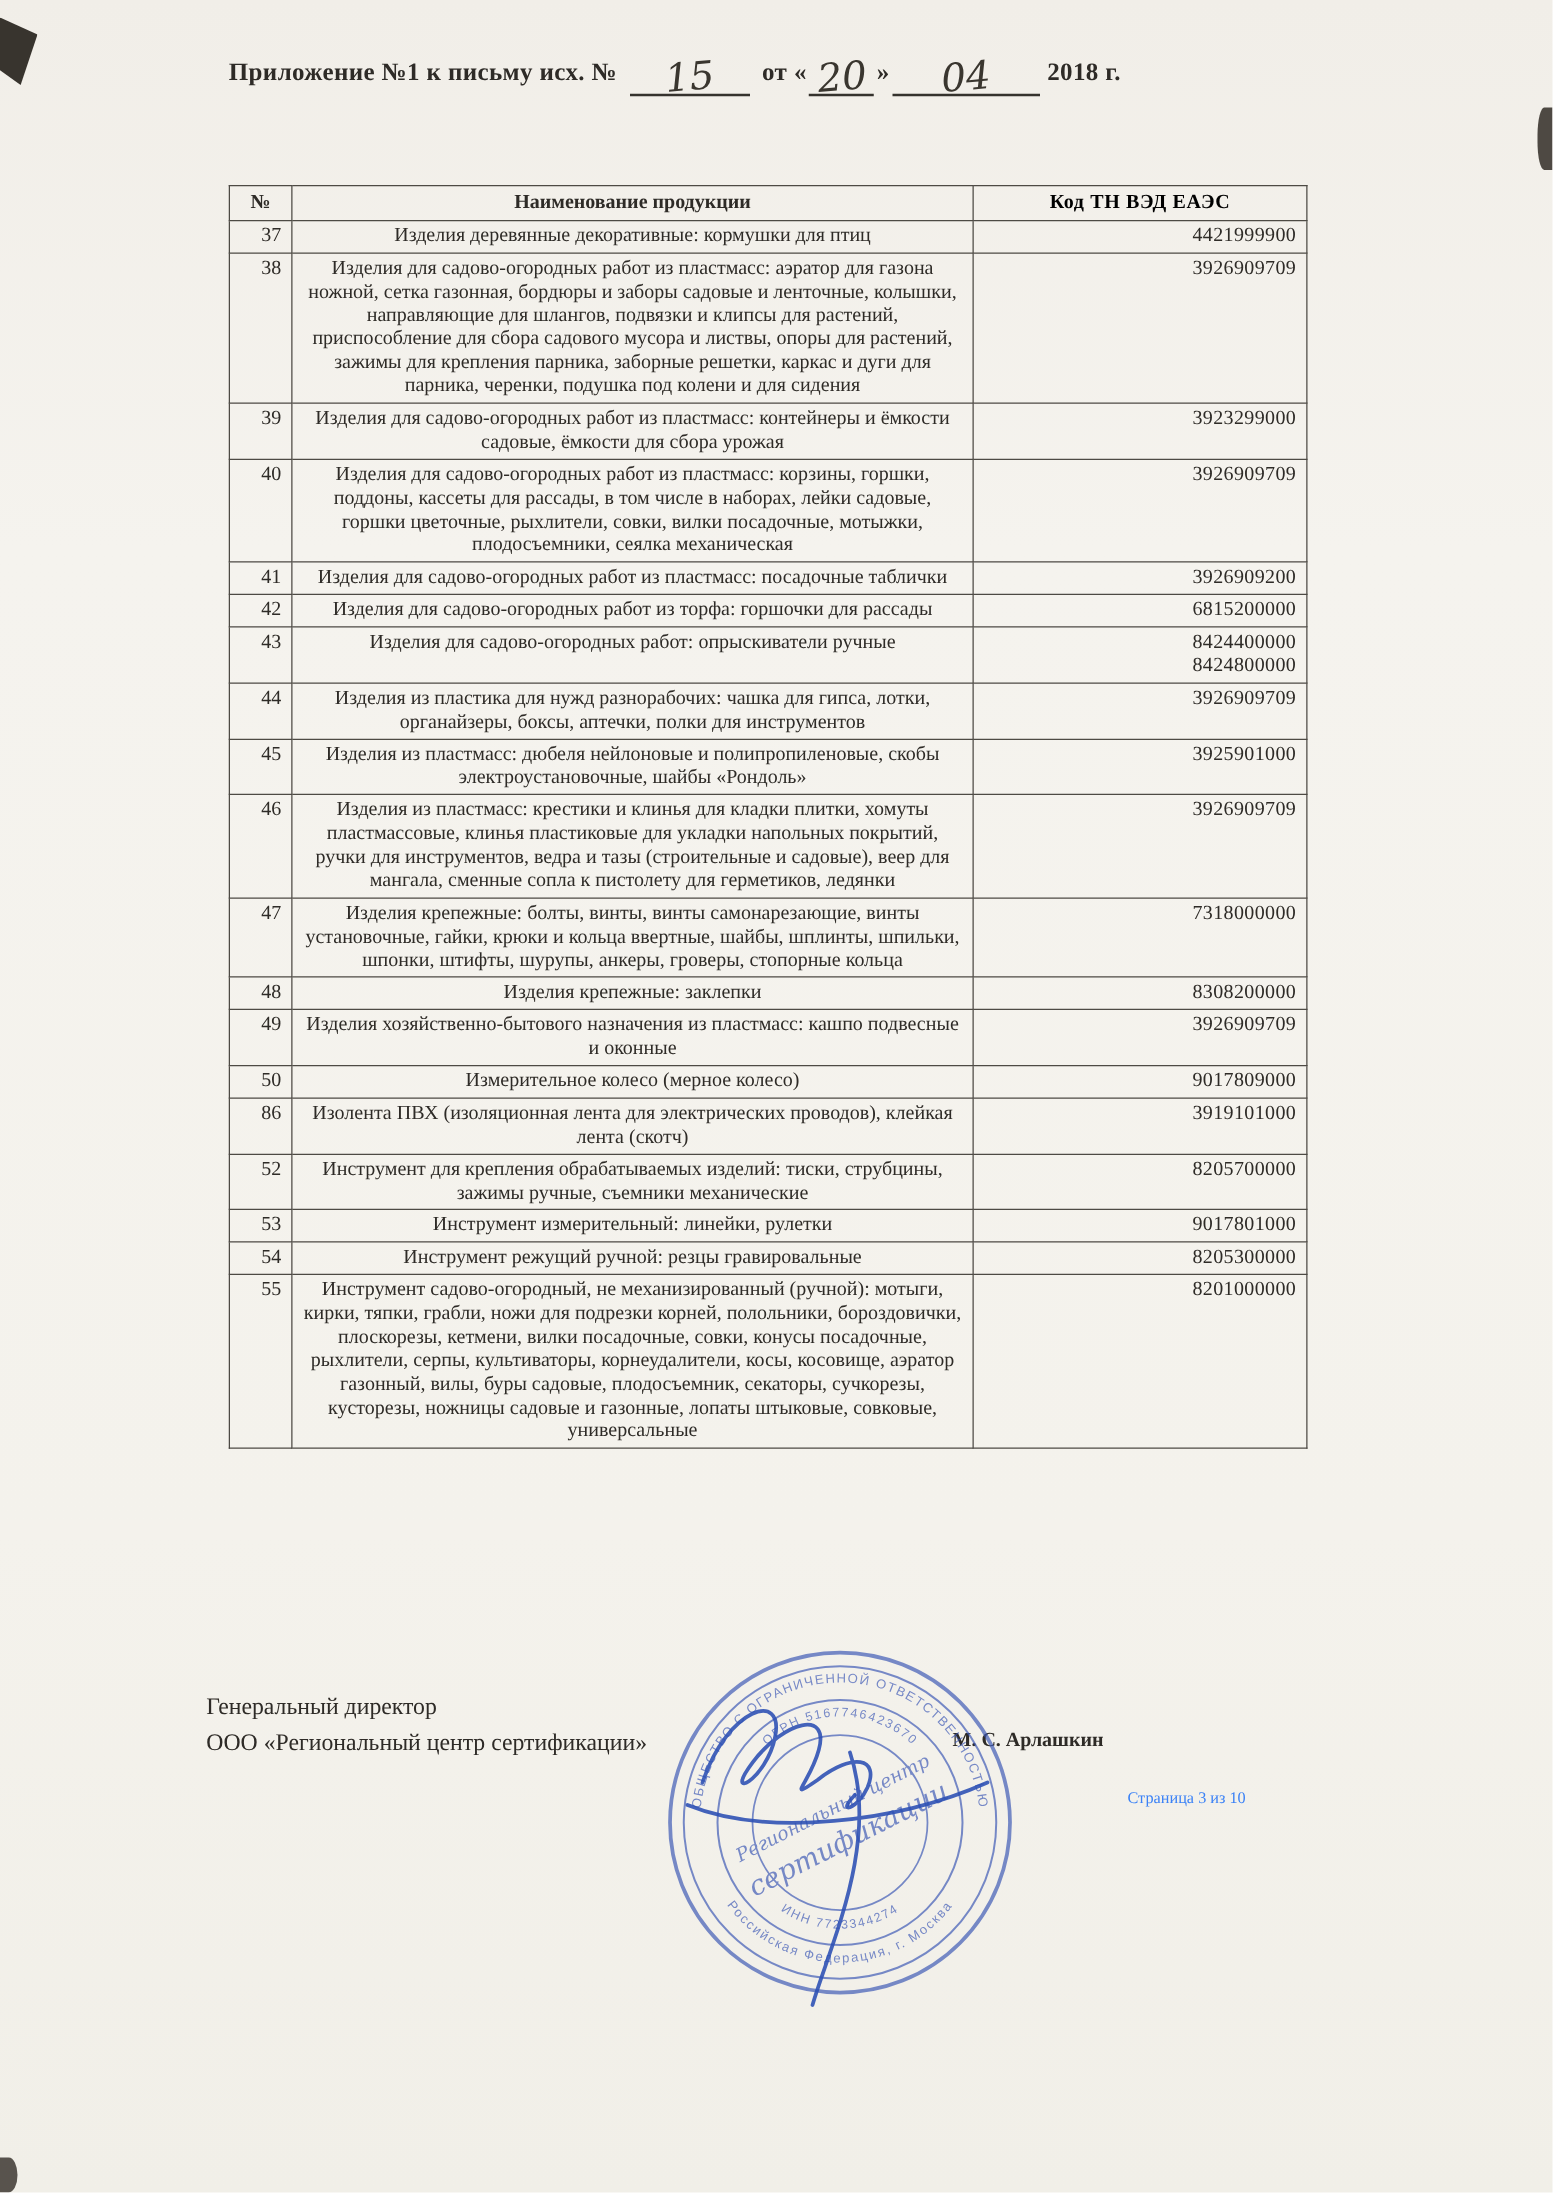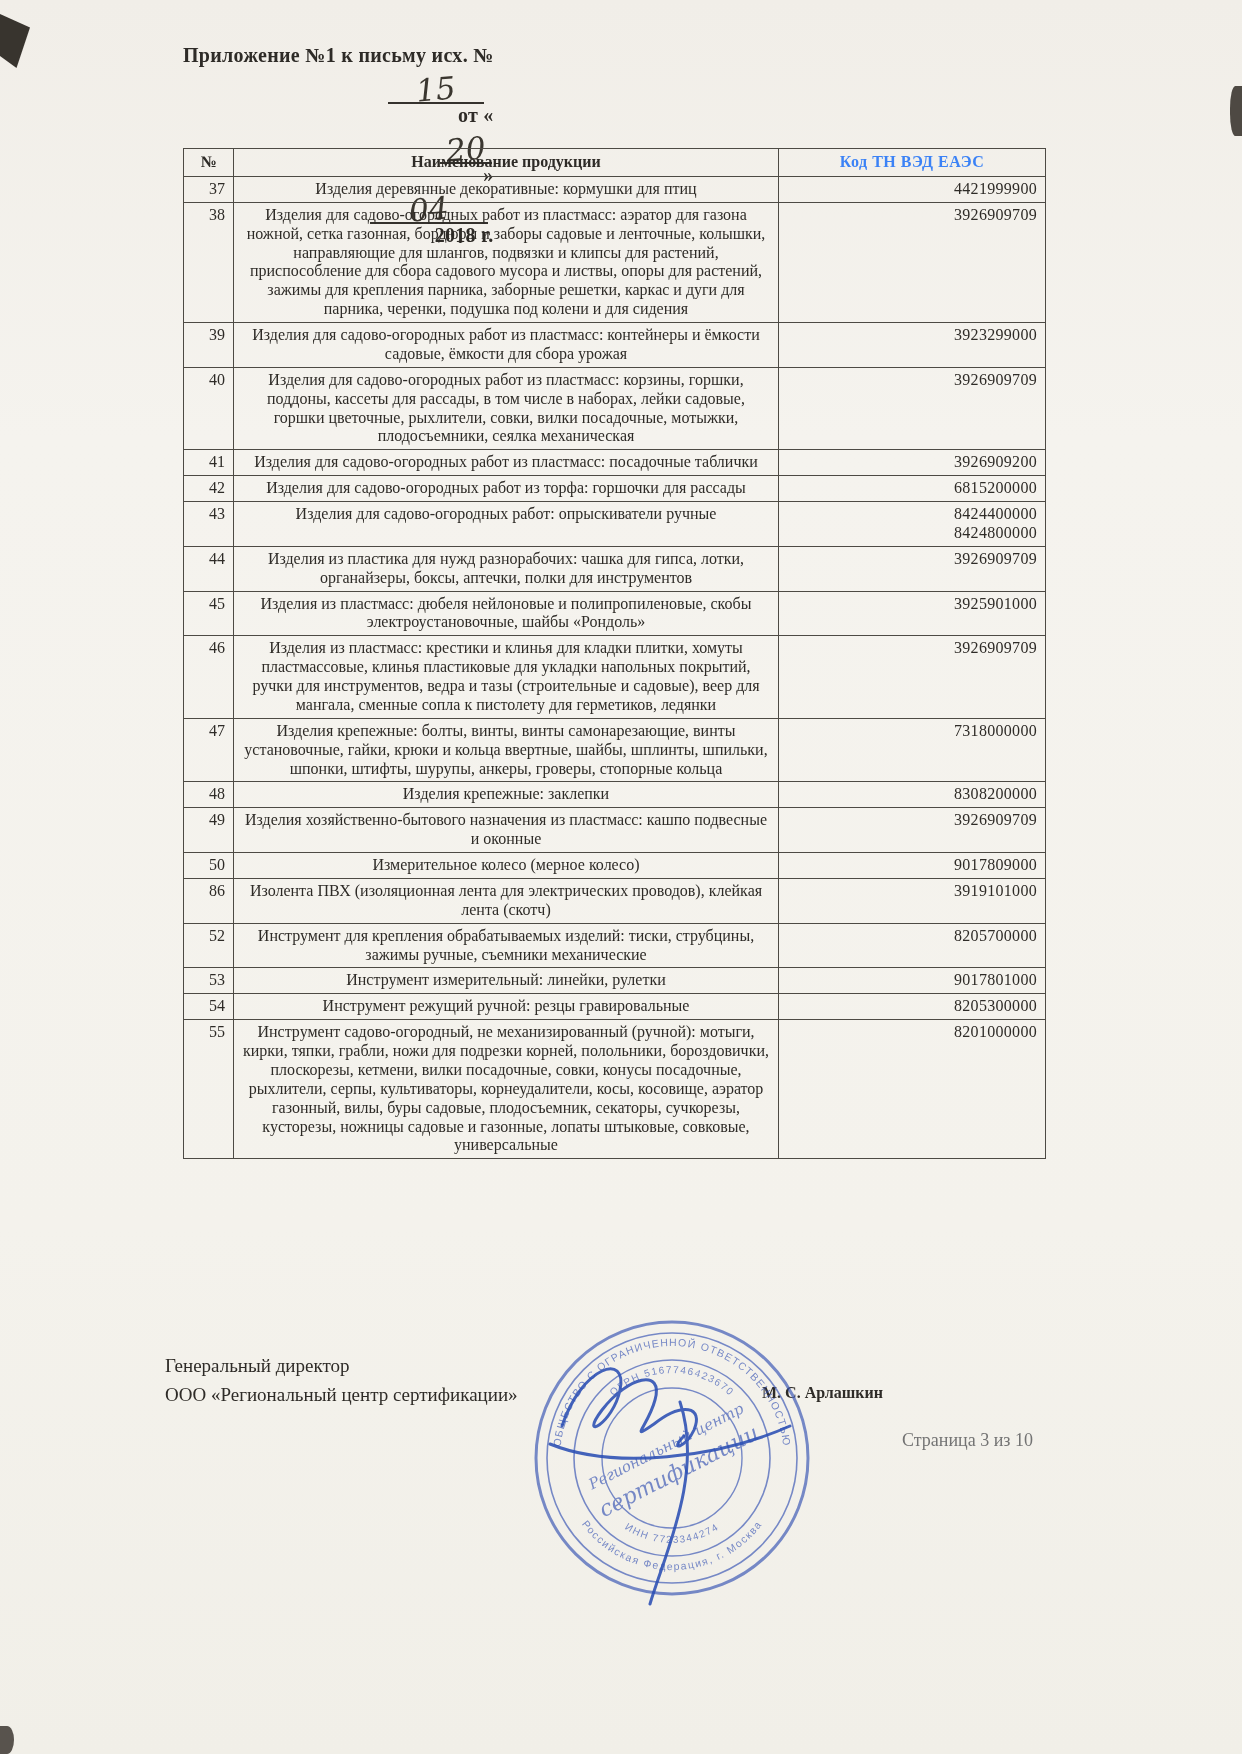--- a/index.html
+++ b/index.html
@@ -9,21 +9,21 @@
     font-family:"Liberation Serif","DejaVu Serif",serif;
     color:#2e2b27;
   }
   
   .artifact{position:absolute;background:#241f19;}
   .artifact.corner-tl{left:0;top:14px;width:30px;height:54px;clip-path:polygon(0 0,100% 25%,55% 100%,0 78%);opacity:.9;}
   .artifact.edge-r{left:1230px;top:86px;width:12px;height:50px;border-radius:45% 0 0 45%;opacity:.8;}
   .artifact.corner-bl{left:0;top:1726px;width:14px;height:28px;border-radius:0 50% 50% 0;opacity:.75;}
 
   
-  .appendix{position:absolute;left:183px;top:44px;display:flex;align-items:flex-end;white-space:nowrap;flex-direction:column;}
+  .appendix{position:absolute;left:183px;top:44px;display:flex;align-items:center;white-space:nowrap;}
   .appendix .printed{font-weight:bold;font-size:20px;letter-spacing:.3px;padding-bottom:4px;}
   .blank{display:inline-block;border-bottom:2px solid #35322d;text-align:center;position:relative;}
   .blank.no{width:96px;margin:0 10px;}
   .blank.day{width:52px;margin:0 2px;}
   .blank.month{width:118px;margin:0 6px 0 2px;}
   .hand{font-family:"DejaVu Serif",serif;font-style:italic;font-size:31px;color:#3a362f;display:inline-block;transform:rotate(-5deg);line-height:1;position:relative;top:3px;}
 
   
   table.products{
     position:absolute;left:183px;top:148px;width:862px;
@@ -32,29 +32,29 @@
   table.products col.c-num{width:50px;}
   table.products col.c-name{width:545px;}
   table.products col.c-code{width:267px;}
   table.products th, table.products td{
     border:1.6px solid #4d4a44;
     font-size:16px;line-height:1.18;
     padding:3px 8px;
     vertical-align:top;
   }
   table.products th{font-weight:bold;text-align:center;padding:4px 4px;}
-  th.h-code{color:#3b82f6;letter-spacing:.5px;}
+  th.h-code{color:#000000;letter-spacing:.5px;}
   td.row-number{text-align:right;font-size:16.5px;}
   td.row-name{text-align:center;padding-left:12px;padding-right:10px;}
   td.row-code{text-align:right;vertical-align:middle;padding-right:16px;white-space:pre-line;font-size:16.5px;letter-spacing:.3px;}
 
   
   .footer-block{position:absolute;left:165px;top:1352px;font-weight:normal;font-size:19px;line-height:1.5;}
   .director-name{position:absolute;left:762px;top:1384px;font-weight:bold;font-size:16px;}
-  .page-info{position:absolute;left:902px;top:1430px;font-size:18px;color:#737373;}
+  .page-info{position:absolute;left:902px;top:1430px;font-size:13px;color:#3b82f6;}
 
   .stamp{position:absolute;left:520px;top:1306px;width:304px;height:304px;opacity:.68;}
   .signature{position:absolute;left:528px;top:1340px;width:320px;height:300px;opacity:.88;}
 </style>
 </head>
 <body>
 
 <div class="artifact corner-tl"></div>
 <div class="artifact edge-r"></div>
 <div class="artifact corner-bl"></div>

